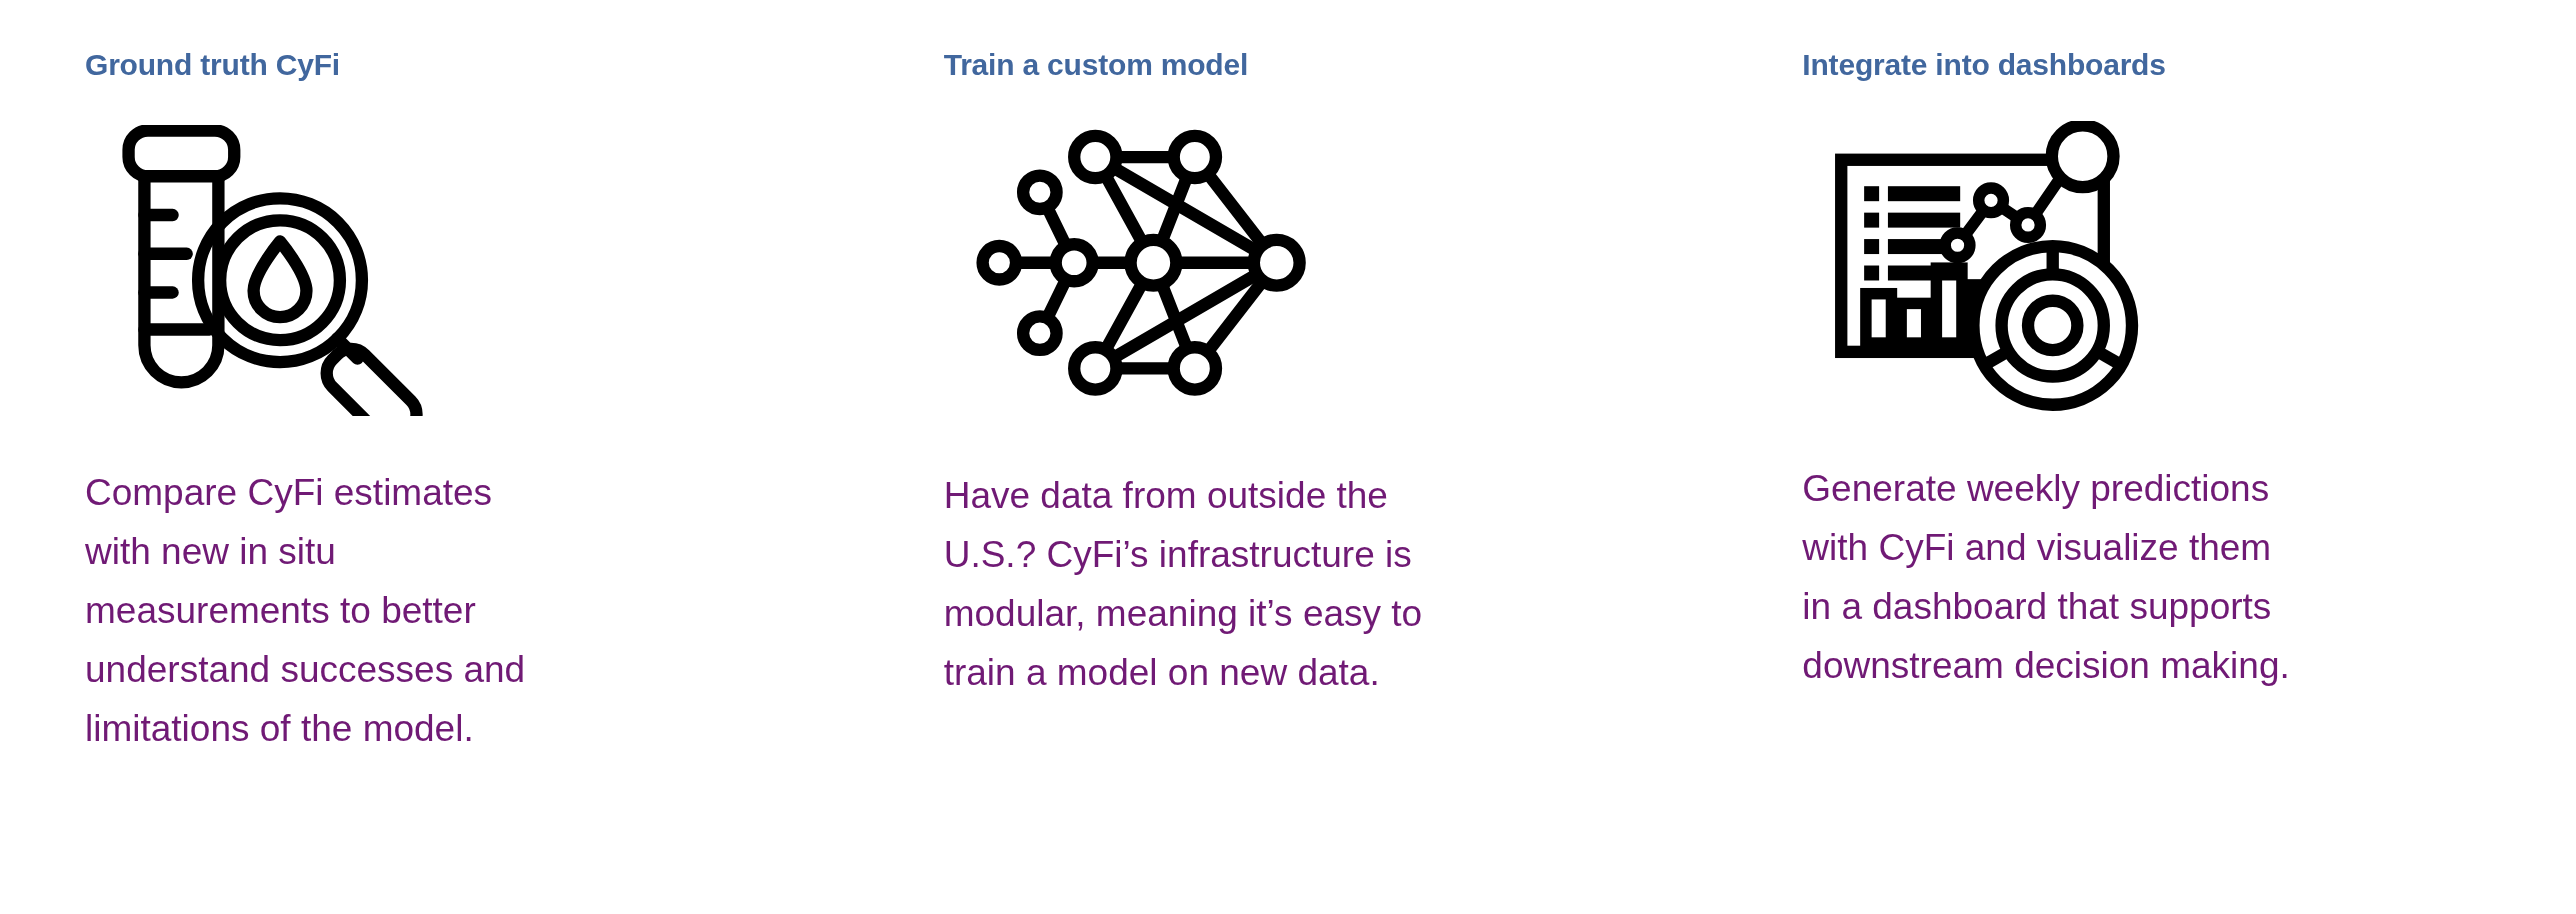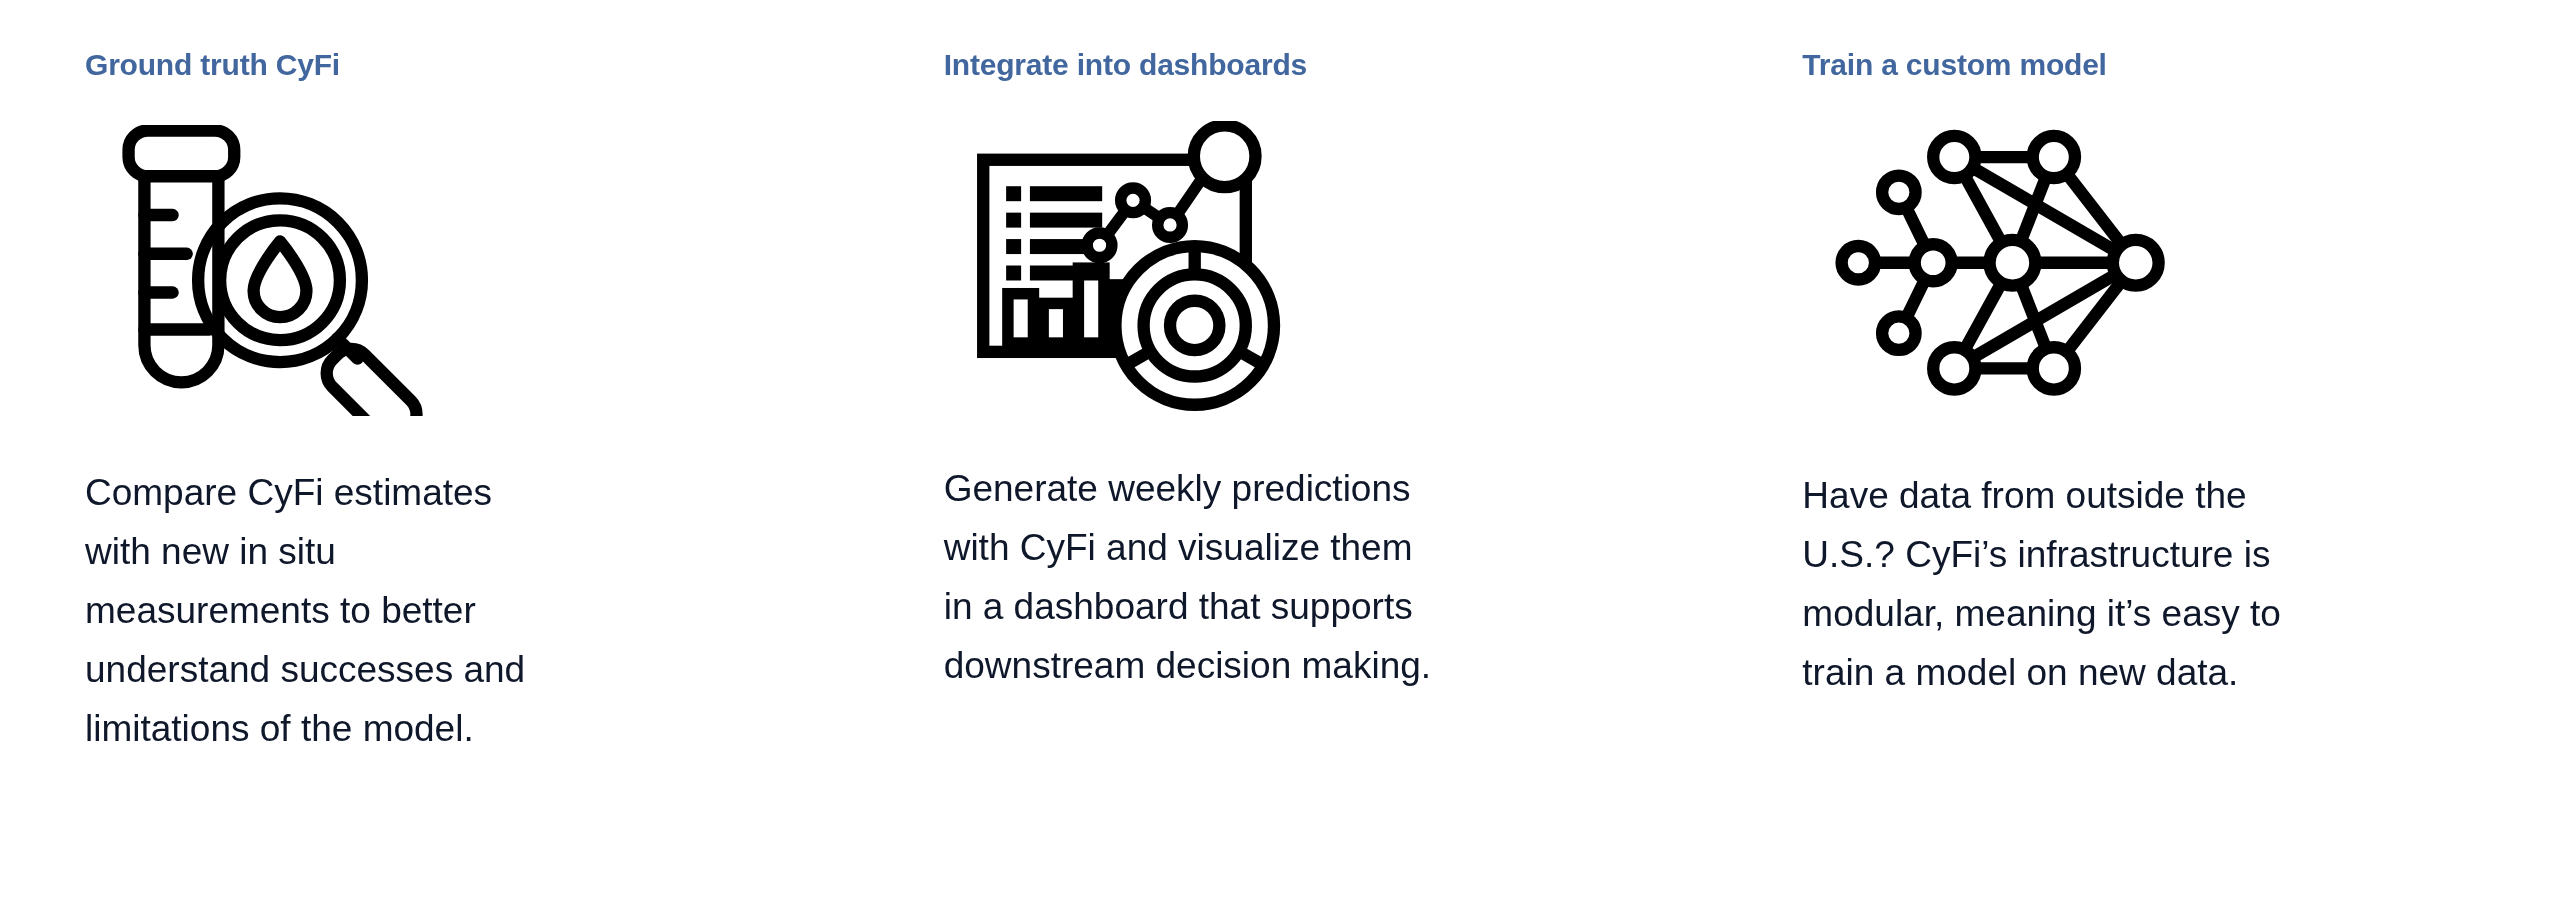--- a/index.html
+++ b/index.html
@@ -63,21 +63,21 @@
   .icon-wrap svg {
     display: block;
   }
   .col-body {
     margin: 0;
     padding: 0;
     font-family: "Liberation Sans", sans-serif;
     font-size: 37px;
     font-weight: 400;
     line-height: 59px;
-    color: #0f172a;
+    color: #701a75;
     max-width: 493px;
     margin-top: 12.3px;
   }
   
   .column-1 .col-body { max-width: 476px; }
   .column-2 .col-body { max-width: 493px; }
   .column-3 .col-body { max-width: 493px; }
 
   .column-2 .icon-wrap { padding-left: 26.4px; margin-top: 44px; }
   .column-3 .icon-wrap { padding-left: 32px; margin-top: 37px; }
@@ -111,73 +111,20 @@
             <path d="M184 132 C184 132 154 168 154 188 A30 30 0 0 0 214 188 C214 168 184 132 184 132 Z"></path>
 
             <path d="M249 242 L272 265"></path>
 
             <rect x="262" y="246" width="52" height="118" rx="22" ry="22" transform="rotate(-45 288 305)"></rect>
           </g>
         </svg>
       </div>
 
       <p class="col-body">Compare CyFi estimates with new in situ measurements to better understand successes and limitations of the model.</p>
-    </div>
-
-    <div class="column column-3">
-      <h2 class="col-heading">Integrate into dashboards</h2>
-
-      <div class="icon-wrap">
-        <svg width="344" height="304" viewBox="0 0 390 345" aria-hidden="true">
-
-          <rect x="8" y="44" width="298" height="218" fill="none" stroke="#000000" stroke-width="14"></rect>
-
-          <g fill="#000000">
-            <rect x="34" y="74" width="17" height="17"></rect>
-            <rect x="61" y="74" width="82" height="17"></rect>
-            <rect x="34" y="104" width="17" height="17"></rect>
-            <rect x="61" y="104" width="82" height="17"></rect>
-            <rect x="34" y="134" width="17" height="17"></rect>
-            <rect x="61" y="134" width="82" height="17"></rect>
-            <rect x="34" y="164" width="17" height="17"></rect>
-            <rect x="61" y="164" width="82" height="17"></rect>
-          </g>
-
-          <g fill="none" stroke="#000000" stroke-width="13">
-            <rect x="36" y="196" width="29" height="56"></rect>
-            <rect x="76" y="207" width="29" height="45"></rect>
-            <rect x="116" y="167" width="29" height="85"></rect>
-            <rect x="156" y="186" width="29" height="66"></rect>
-          </g>
-
-          <g fill="none" stroke="#000000" stroke-width="13" stroke-linecap="round">
-            <polyline points="140,141 178,90 220,118 270,45"></polyline>
-          </g>
-          <g fill="#ffffff" stroke="#000000" stroke-width="13">
-            <circle cx="140" cy="141" r="14"></circle>
-            <circle cx="178" cy="90" r="14"></circle>
-            <circle cx="220" cy="118" r="14"></circle>
-          </g>
-
-          <circle cx="282" cy="40" r="35" fill="#ffffff" stroke="#000000" stroke-width="14"></circle>
-
-          <g>
-            <circle cx="248" cy="232" r="90" fill="#ffffff" stroke="#000000" stroke-width="14"></circle>
-            <circle cx="248" cy="232" r="58" fill="#ffffff" stroke="#000000" stroke-width="14"></circle>
-            <circle cx="248" cy="232" r="28" fill="#ffffff" stroke="#000000" stroke-width="14"></circle>
-            <g stroke="#000000" stroke-width="14" stroke-linecap="butt">
-              <line x1="248" y1="142" x2="248" y2="174"></line>
-              <line x1="170" y1="277" x2="198" y2="261"></line>
-              <line x1="326" y1="277" x2="298" y2="261"></line>
-            </g>
-          </g>
-        </svg>
-      </div>
-
-      <p class="col-body">Generate weekly predictions with CyFi and visualize them in a dashboard that supports downstream decision making.</p>
     </div>
 
     <div class="column column-2">
       <h2 class="col-heading">Train a custom model</h2>
 
       <div class="icon-wrap">
         <svg width="344" height="273" viewBox="0 0 390 310" aria-hidden="true">
           <g stroke="#000000" stroke-width="14" stroke-linecap="round" fill="none">
 
             <line x1="33" y1="153" x2="118" y2="153"></line>
@@ -211,15 +158,68 @@
             <circle cx="348" cy="153" r="26"></circle>
             <circle cx="142" cy="273" r="24"></circle>
             <circle cx="255" cy="273" r="24"></circle>
           </g>
         </svg>
       </div>
 
       <p class="col-body">Have data from outside the U.S.? CyFi’s infrastructure is modular, meaning it’s easy to train a model on new data.</p>
     </div>
 
+    <div class="column column-3">
+      <h2 class="col-heading">Integrate into dashboards</h2>
+
+      <div class="icon-wrap">
+        <svg width="344" height="304" viewBox="0 0 390 345" aria-hidden="true">
+
+          <rect x="8" y="44" width="298" height="218" fill="none" stroke="#000000" stroke-width="14"></rect>
+
+          <g fill="#000000">
+            <rect x="34" y="74" width="17" height="17"></rect>
+            <rect x="61" y="74" width="82" height="17"></rect>
+            <rect x="34" y="104" width="17" height="17"></rect>
+            <rect x="61" y="104" width="82" height="17"></rect>
+            <rect x="34" y="134" width="17" height="17"></rect>
+            <rect x="61" y="134" width="82" height="17"></rect>
+            <rect x="34" y="164" width="17" height="17"></rect>
+            <rect x="61" y="164" width="82" height="17"></rect>
+          </g>
+
+          <g fill="none" stroke="#000000" stroke-width="13">
+            <rect x="36" y="196" width="29" height="56"></rect>
+            <rect x="76" y="207" width="29" height="45"></rect>
+            <rect x="116" y="167" width="29" height="85"></rect>
+            <rect x="156" y="186" width="29" height="66"></rect>
+          </g>
+
+          <g fill="none" stroke="#000000" stroke-width="13" stroke-linecap="round">
+            <polyline points="140,141 178,90 220,118 270,45"></polyline>
+          </g>
+          <g fill="#ffffff" stroke="#000000" stroke-width="13">
+            <circle cx="140" cy="141" r="14"></circle>
+            <circle cx="178" cy="90" r="14"></circle>
+            <circle cx="220" cy="118" r="14"></circle>
+          </g>
+
+          <circle cx="282" cy="40" r="35" fill="#ffffff" stroke="#000000" stroke-width="14"></circle>
+
+          <g>
+            <circle cx="248" cy="232" r="90" fill="#ffffff" stroke="#000000" stroke-width="14"></circle>
+            <circle cx="248" cy="232" r="58" fill="#ffffff" stroke="#000000" stroke-width="14"></circle>
+            <circle cx="248" cy="232" r="28" fill="#ffffff" stroke="#000000" stroke-width="14"></circle>
+            <g stroke="#000000" stroke-width="14" stroke-linecap="butt">
+              <line x1="248" y1="142" x2="248" y2="174"></line>
+              <line x1="170" y1="277" x2="198" y2="261"></line>
+              <line x1="326" y1="277" x2="298" y2="261"></line>
+            </g>
+          </g>
+        </svg>
+      </div>
+
+      <p class="col-body">Generate weekly predictions with CyFi and visualize them in a dashboard that supports downstream decision making.</p>
+    </div>
+
   </div>
 </div>
 
 
 </body></html>

